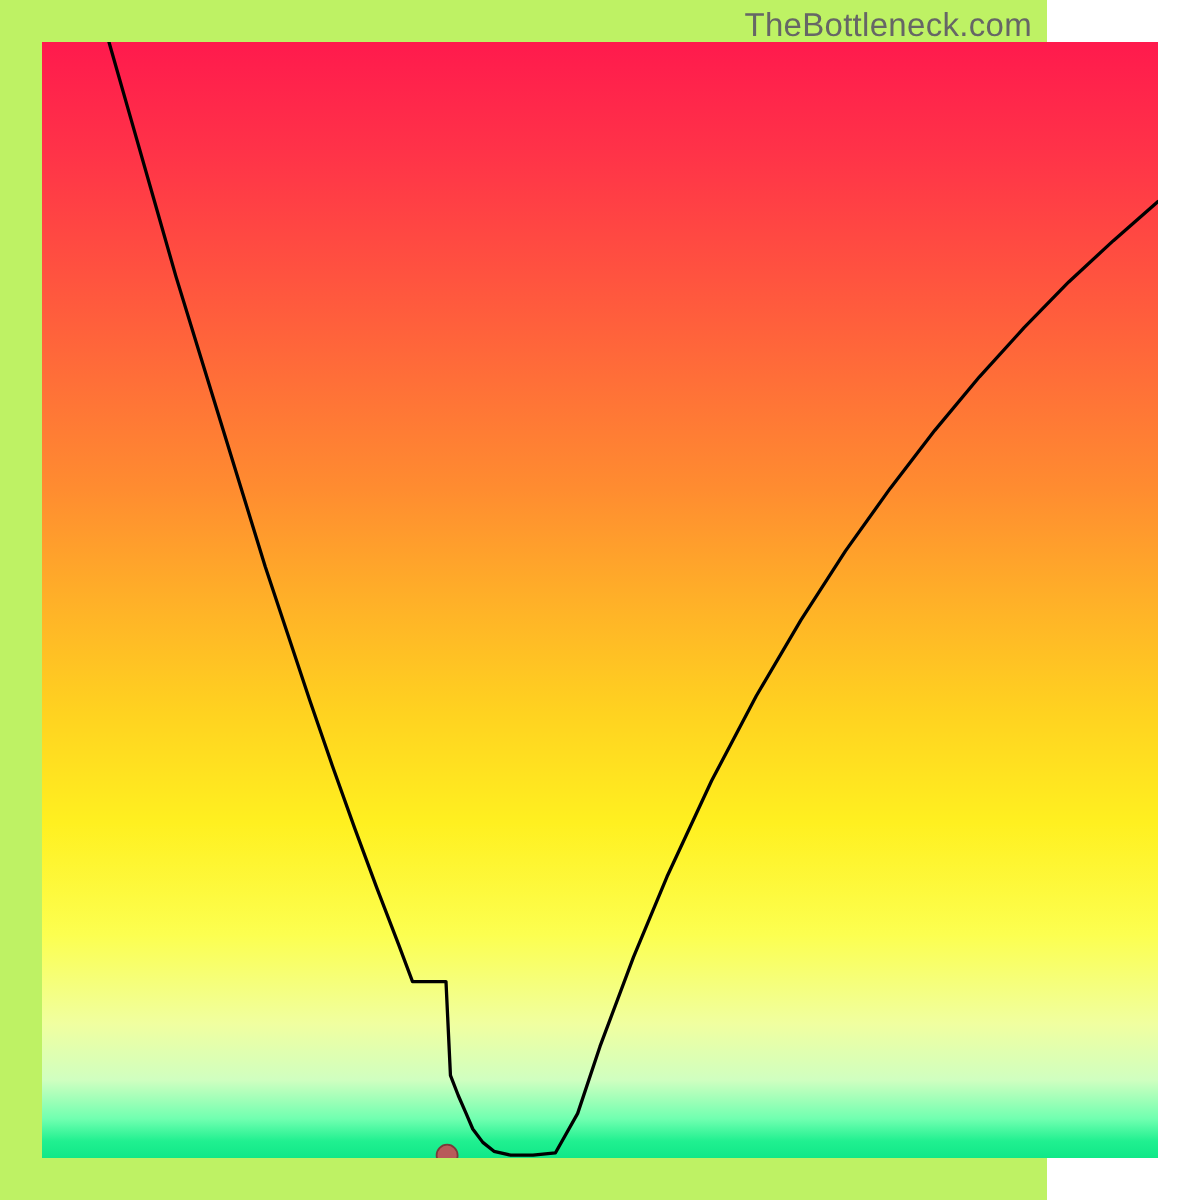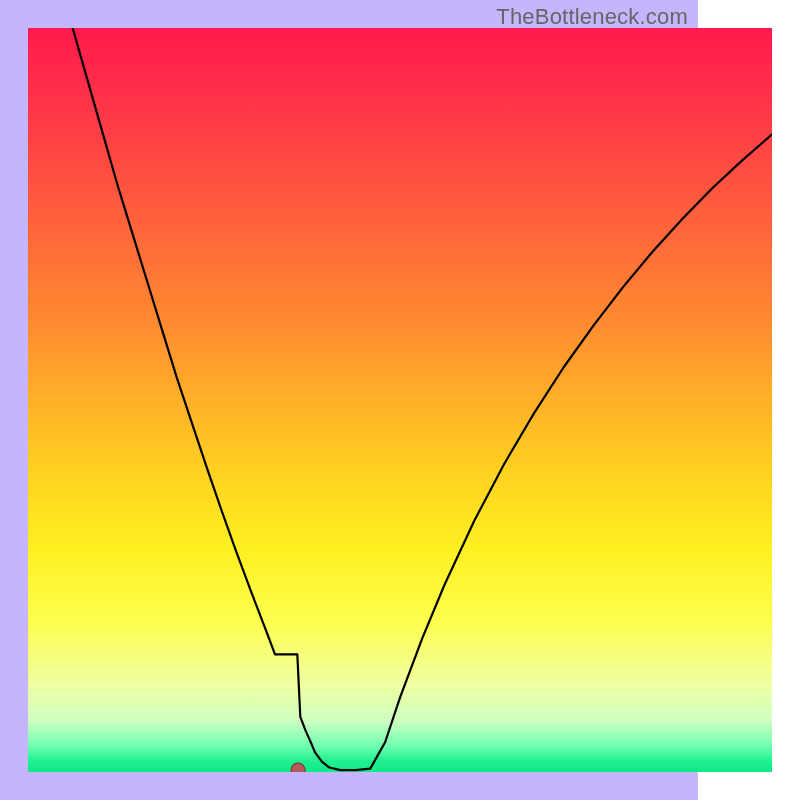--- a/index.html
+++ b/index.html
@@ -9,21 +9,21 @@
     height: 800px;
     background: #ffffff;
     font-family: Arial, Helvetica, sans-serif;
   }
   .frame {
     position: absolute;
     left: 0;
     top: 0;
     width: 698px;
     height: 800px;
-    background: #c4b5fd;
+    background: #bef264;
   }
   .plot {
     position: absolute;
     left: 28px;
     top: 28px;
     width: 744px;
     height: 744px;
     overflow: hidden;
   }
   .watermark {

